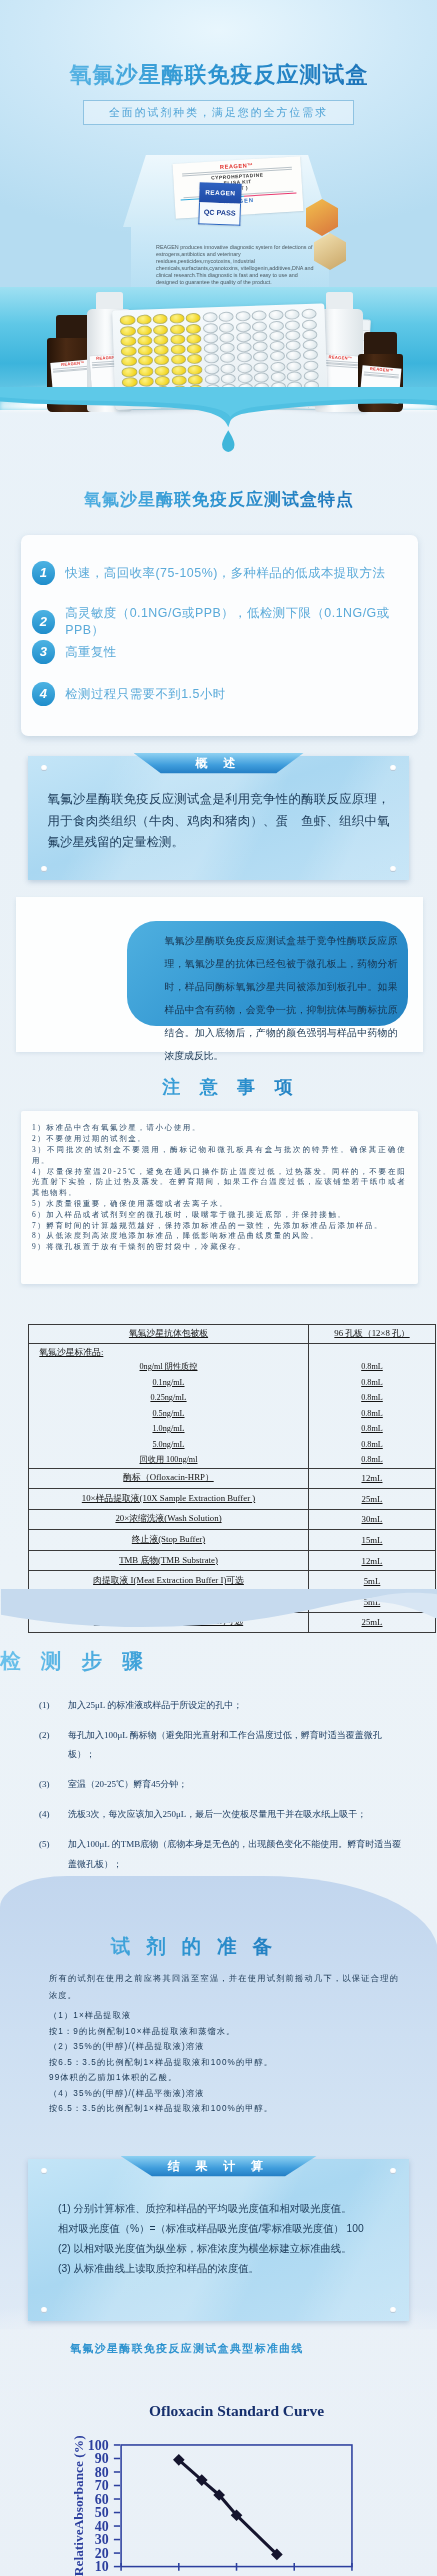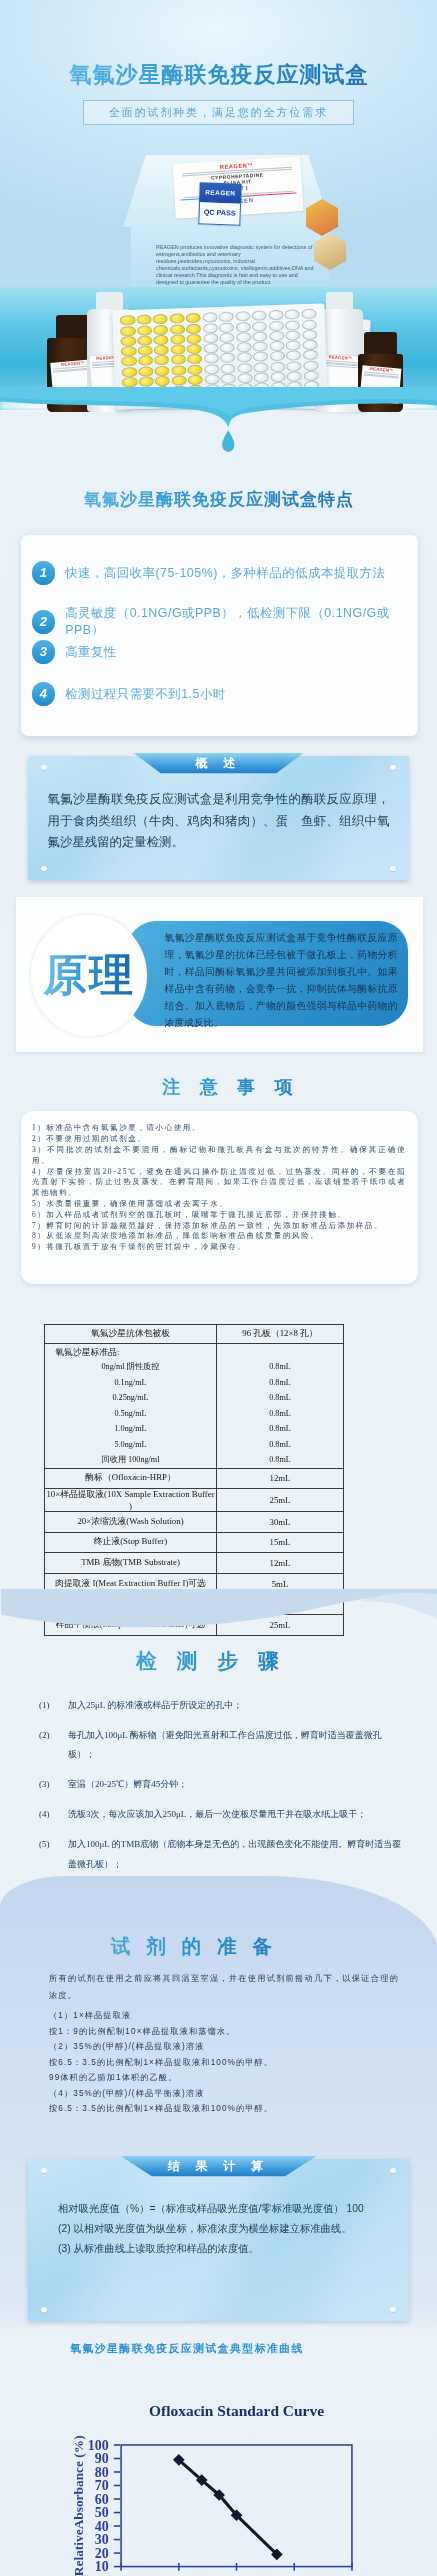--- a/index.html
+++ b/index.html
@@ -107,42 +107,42 @@
   .ov-text{position:absolute;left:19.6px;top:33px;width:342px;font-size:12.4px;line-height:21.6px;
            color:#1b3a58;text-align:justify;}
   
   .pr-panel{left:15.5px;top:897px;width:407px;height:155px;background:#fdfefe;box-shadow:0 1.5px 4.1px rgba(120,150,180,.2);}
   .pr-rect{position:absolute;left:111px;top:24px;width:281px;height:105px;border-radius:29px;
            background:linear-gradient(135deg,#4fb0e0 0%,#2f93cf 55%,#2383c2 100%);}
   .pr-ellipse{position:absolute;left:15.5px;top:17.5px;width:116px;height:121px;border-radius:50%;
               background:#fff;box-shadow:0 0 5.2px rgba(150,180,200,.35);
               display:flex;align-items:center;justify-content:center;}
   .pr-word{font-size:44px;font-weight:bold;letter-spacing:2.1px;}
-  .pr-text{position:absolute;left:149px;top:32px;width:233px;font-size:9.8px;line-height:17px;
+  .pr-text{position:absolute;left:149px;top:32px;width:233px;font-size:9.8px;line-height:23px;
            color:#16334f;text-align:justify;}
   
   .notes-title{left:0;top:1075px;width:438px;text-align:center;font-size:18px;letter-spacing:7.2px;padding-left:12px;}
-  .notes-panel{left:20.6px;top:1111px;width:397px;height:173px;background:#fcfdfd;border-radius:12px;
+  .notes-panel{left:20.6px;top:1111px;width:397px;height:173px;background:#fcfdfd;border-radius:2px;
                box-shadow:0 1.5px 4.1px rgba(120,150,180,.22);padding:12.4px 11.3px 0 11.3px;box-sizing:border-box;}
   .notes-panel p{margin:0;font-family:"Liberation Serif",serif;font-size:7.5px;letter-spacing:1.6px;
                  line-height:10.8px;color:#2b4a68;text-align:justify;}
   
   .kit-title{left:0;top:1292px;width:438px;text-align:center;font-size:20.6px;letter-spacing:5.2px;}
-  .kit-table{position:absolute;left:44px;top:1324px;width:300px;border-collapse:collapse;
-             font-family:"Liberation Serif",serif;color:#141414;}
+  .kit-table{position:absolute;left:28px;top:1324px;width:408px;border-collapse:collapse;
+             font-family:"Liberation Serif",serif;color:#141414;text-decoration:underline;}
   .kit-table td{border:1px solid #3a3a3a;text-align:center;font-size:8.8px;padding:0;}
   .kit-table .c2{width:126px;margin-top:12px;}
   .kit-table .hrow td{height:17.5px;}
   .std-label{text-align:left;padding:2.1px 0 0 10.3px;font-size:8.8px;line-height:13.4px;}
   .std-name,.std-vol{line-height:15.5px;font-size:8.2px;}
   .std-spacer{height:15.5px;}
   .kit-table .mrow td{height:19.6px;}
   
   .wave2{left:0;top:1589px;width:438px;height:59px;}
-  .steps-title{left:0;top:1647px;width:422px;text-align:center;font-size:20.6px;letter-spacing:7.2px;}
+  .steps-title{left:0;top:1647px;width:422px;text-align:left;font-size:20.6px;letter-spacing:7.2px;}
   .steps{left:39px;top:1696px;width:368px;}
   .step{display:flex;margin-bottom:10.3px;font-family:"Liberation Serif",serif;color:#1c3c60;}
   .step-num{flex:0 0 29px;font-size:9px;line-height:19.6px;}
   .step-text{font-size:9px;line-height:19.6px;}
   
   .prep-blob{left:0;top:1876px;width:438px;height:453px;
              background:linear-gradient(180deg,#c2d6ee 0%,#cddff2 35%,#d6e5f4 70%,#dfeaf6 100%);
              border-radius:67px 175px 0 0 / 31px 77px 0 0;}
   .prep-blob::after{content:"";position:absolute;left:0;bottom:-1px;width:100%;height:36px;
              background:radial-gradient(ellipse 75% 100% at 50% 115%,#e9f0f7 55%,rgba(233,240,247,0) 100%);}
@@ -382,23 +382,20 @@
     <div class="dot tl"></div>
       <div class="dot tr"></div>
     <div class="dot bl"></div>
       <div class="dot br"></div>
     <div class="ov-text">氧氟沙星酶联免疫反应测试盒是利用竞争性的酶联反应原理，用于食肉类组织（牛肉、鸡肉和猪肉）、蛋　鱼虾、组织中氧氟沙星残留的定量检测。</div>
   </div>
 
   <div class="abs pr-panel">
     <div class="pr-rect"></div>
     <div class="pr-text">氧氟沙星酶联免疫反应测试盒基于竞争性酶联反应原理，氧氟沙星的抗体已经包被于微孔板上，药物分析时，样品同酶标氧氟沙星共同被添加到板孔中。如果样品中含有药物，会竞争一抗，抑制抗体与酶标抗原结合。加入底物后，产物的颜色强弱与样品中药物的浓度成反比。</div>
-    <div class="pr-ellipse">
-      <span class="pr-word gtext">原理</span>
-    </div>
   </div>
 
   <div class="abs notes-title gtext">注 意 事 项</div>
   <div class="abs notes-panel">
     <div>
 
     <p>1）标准品中含有氧氟沙星，请小心使用。</p>
         <p>2）不要使用过期的试剂盒。</p>
         <p>3）不同批次的试剂盒不要混用，酶标记物和微孔板具有盒与批次的特异性。确保其正确使用。</p>
         <p>4）尽量保持室温20-25℃，避免在通风口操作防止温度过低，过热蒸发。同样的，不要在阳光直射下实验，防止过热及蒸发。在孵育期间，如果工作台温度过低，应该铺垫若干纸巾或者其他物料。</p>
@@ -550,20 +547,21 @@
 
   <div class="abs res-panel panel-blue">
     <div class="ribbon" style="width:196px;">结 果 计 算</div>
     <div class="dot tl"></div>
       <div class="dot tr"></div>
     <div class="dot bl"></div>
       <div class="dot br"></div>
     <div class="res-body">
       <div>
 
+      <div>(1) 分别计算标准、质控和样品的平均吸光度值和相对吸光度值。</div>
           <div>相对吸光度值（%）=（标准或样品吸光度值/零标准吸光度值）  100</div>
           <div>(2) 以相对吸光度值为纵坐标，标准浓度为横坐标建立标准曲线。</div>
           <div>(3) 从标准曲线上读取质控和样品的浓度值。</div>
         </div>
     </div>
   </div>
 
   <div class="abs curve-caption">氧氟沙星酶联免疫反应测试盒典型标准曲线</div>
   <svg id="std-curve" class="abs" style="left:0;top:2365px;" width="438" height="263" viewBox="0 0 850 510">
       <rect x="235" y="155" width="448" height="236" fill="none" stroke="#2c3f9e" stroke-width="3"></rect>

